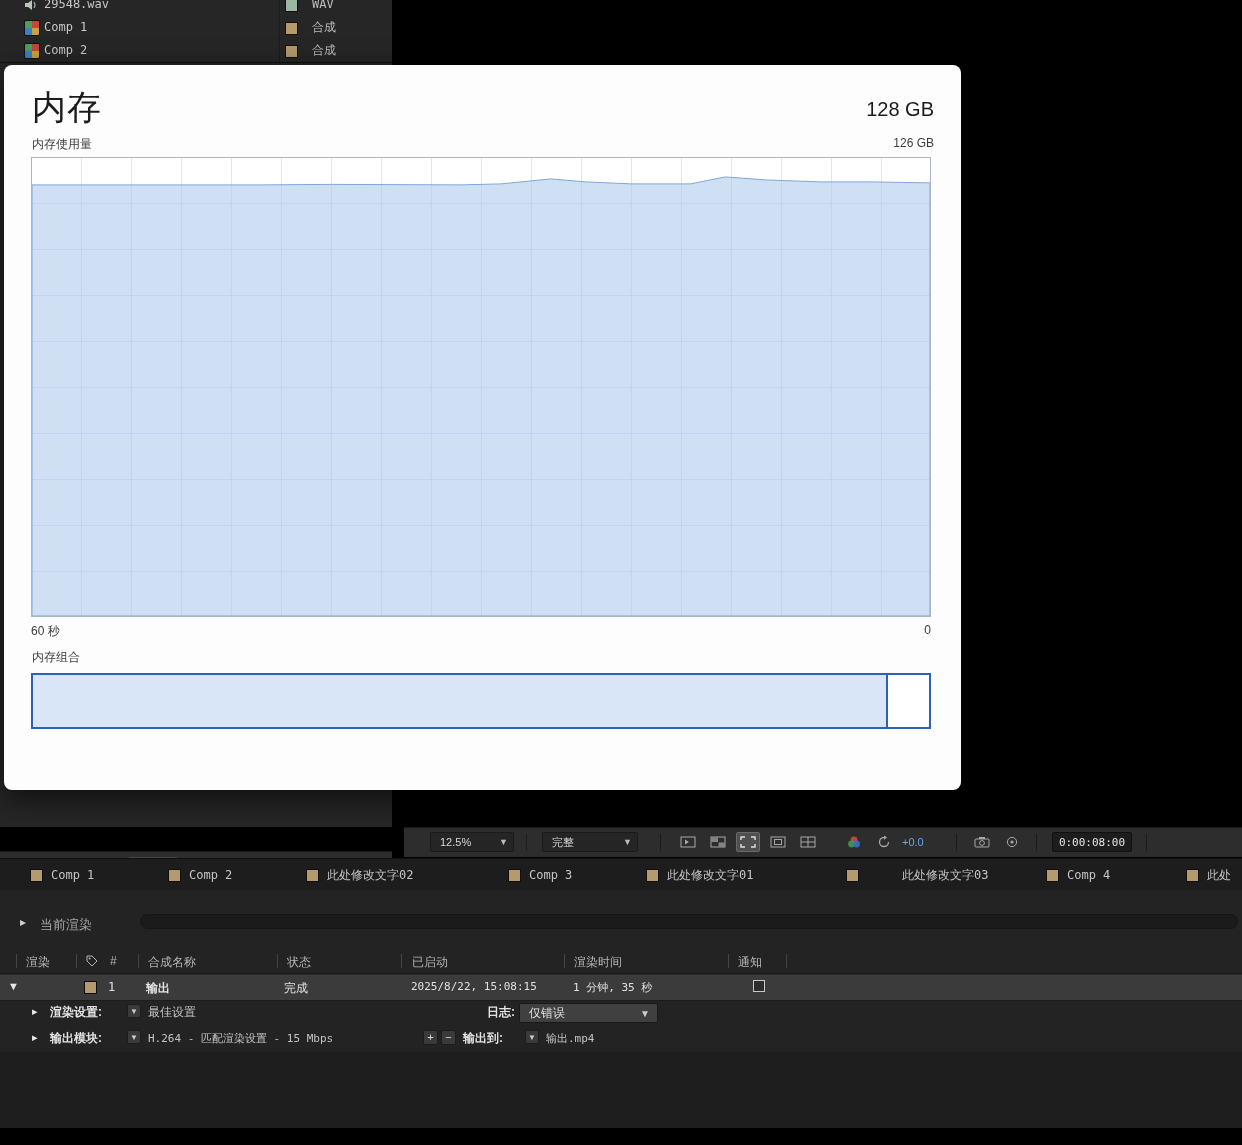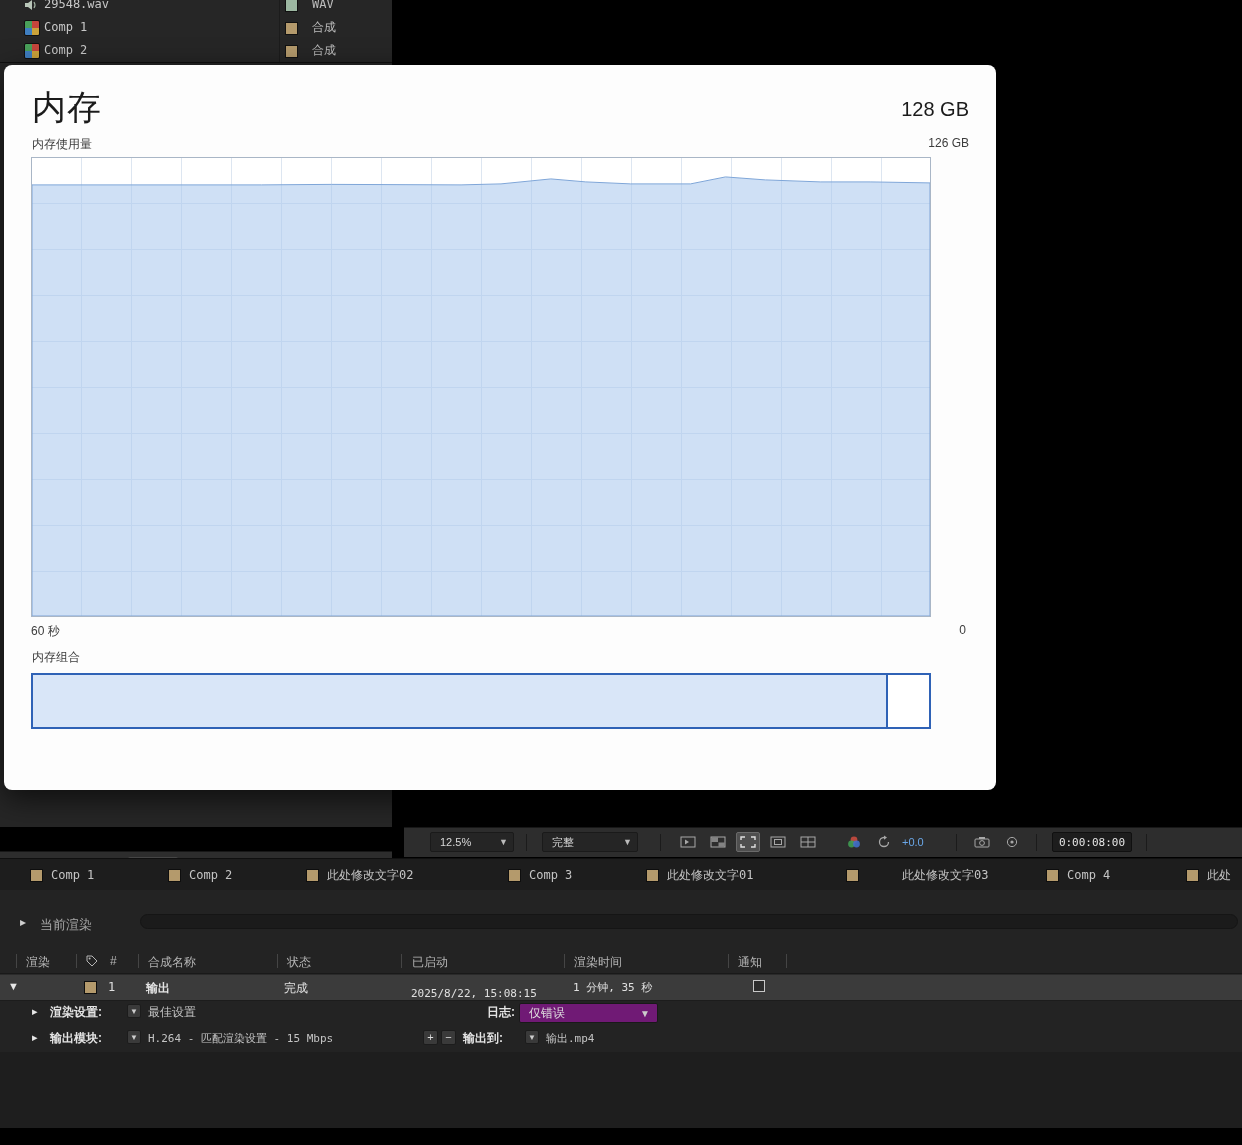--- a/index.html
+++ b/index.html
@@ -15,21 +15,21 @@
   .proj-row .name{position:absolute;left:44px;top:0;}
   .proj-row .swatch{position:absolute;left:285px;top:6px;width:11px;height:11px;border:1px solid #111;}
   .proj-row .type{position:absolute;left:312px;top:0;color:#bdbdbd;}
   .proj-icon{position:absolute;left:24px;top:4px;width:14px;height:14px;}
   .comp-icon{background:conic-gradient(#c5463c 0 25%, #caa23a 0 50%, #3f7ec0 0 75%, #49a05a 0);border-radius:2px;border:1px solid #111;}
   .proj-sep{position:absolute;left:0;top:62px;width:392px;height:1px;background:#101010;}
   .proj-col-line{position:absolute;left:279px;top:0;width:1px;height:62px;background:#1c1c1c;}
 
   
   .dialog{left:4px;top:65px;width:957px;height:725px;background:#fdfdfd;border-radius:8px;
-          box-shadow:0 8px 30px rgba(0,0,0,.65);color:#1b1b1b;padding-left:35px;}
+          box-shadow:0 8px 30px rgba(0,0,0,.65);color:#1b1b1b;}
   .dlg-title{position:absolute;left:28px;top:20px;font-size:34px;font-weight:500;letter-spacing:1px;}
   .dlg-total{position:absolute;right:27px;top:33px;font-size:20px;}
   .dlg-small{font-size:12px;color:#3c3c3c;}
   .chart{position:absolute;left:27px;top:92px;width:900px;height:460px;background:#fff;
          border:1px solid #a9b6c6;box-sizing:border-box;
          background-image:
            repeating-linear-gradient(to right, transparent 0 49px, #dde6f1 49px 50px),
            repeating-linear-gradient(to bottom, transparent 0 45px, #dde6f1 45px 46px);}
   .chart svg{position:absolute;left:0;top:0;width:100%;height:100%;}
   .pool-bar{position:absolute;left:27px;top:608px;width:900px;height:56px;border:2px solid #2f62b6;
@@ -70,21 +70,21 @@
   .hdiv{position:absolute;top:4px;width:1px;height:14px;background:#454545;}
   .data-row{top:84px;height:25px;background:#3b3b3b;border-top:1px solid #2a2a2a;border-bottom:1px solid #1c1c1c;color:#e0e0e0;}
   .set-row{top:110px;height:25px;}
   .mod-row{top:136px;height:25px;}
   .twirl{color:#e8e8e8;font-size:11px;}
   .chevbox{position:absolute;width:14px;height:14px;background:#3a3a3a;border:1px solid #1c1c1c;border-radius:2px;
            color:#ccc;font-size:8px;text-align:center;line-height:13px;box-sizing:border-box;}
   .bold{font-weight:bold;color:#e3e3e3;}
   .pm-btn{position:absolute;width:15px;height:15px;background:#3a3a3a;border:1px solid #1c1c1c;border-radius:2px;
           color:#ddd;font-size:11px;text-align:center;line-height:13px;box-sizing:border-box;}
-  .log-dd{position:absolute;left:519px;top:3px;width:139px;height:20px;background:#701a75;border:1px solid #191919;
+  .log-dd{position:absolute;left:519px;top:3px;width:139px;height:20px;background:#404040;border:1px solid #191919;
           border-radius:2px;color:#e0e0e0;font-size:12px;line-height:18px;box-sizing:border-box;}
   .log-dd .chev{position:absolute;right:7px;top:1px;font-size:10px;color:#ccc;}
   .notify-cb{position:absolute;left:753px;top:5px;width:12px;height:12px;border:1px solid #c8c8c8;background:#2c2c2c;box-sizing:border-box;}
   .job-swatch{position:absolute;left:84px;top:6px;width:11px;height:11px;background:#b49a6c;border:1px solid #0e0e0e;}
   .q-empty{position:absolute;left:0;top:162px;width:1242px;height:76px;background:#1e1e1e;}
 </style>
 </head>
 <body>
 
 <div class="stage">
@@ -317,21 +317,21 @@
       <span class="abs" style="left:738px;top:4px;">通知</span>
       <div class="hdiv" style="left:786px;"></div>
     </div>
 
     <div class="qrow data-row">
       <span class="abs twirl" style="left:8px;top:5px;">▼</span>
       <span class="job-swatch"></span>
       <span class="abs mono" style="left:108px;top:5px;">1</span>
       <span class="abs bold" style="left:146px;top:5px;">输出</span>
       <span class="abs" style="left:284px;top:5px;">完成</span>
-      <span class="abs mono" style="left:411px;top:12px;font-size:11px;">2025/8/22, 15:08:15</span>
+      <span class="abs mono" style="left:411px;top:5px;font-size:11px;">2025/8/22, 15:08:15</span>
       <span class="abs mono" style="left:573px;top:5px;font-size:11px;">1 分钟, 35 秒</span>
       <span class="notify-cb"></span>
     </div>
 
     <div class="qrow set-row">
       <span class="abs twirl" style="left:32px;top:5px;">▸</span>
       <span class="abs bold" style="left:50px;top:4px;">渲染设置:</span>
       <span class="chevbox" style="left:127px;top:4px;">▼</span>
       <span class="abs" style="left:148px;top:4px;">最佳设置</span>
       <span class="abs bold" style="left:487px;top:4px;">日志:</span>

